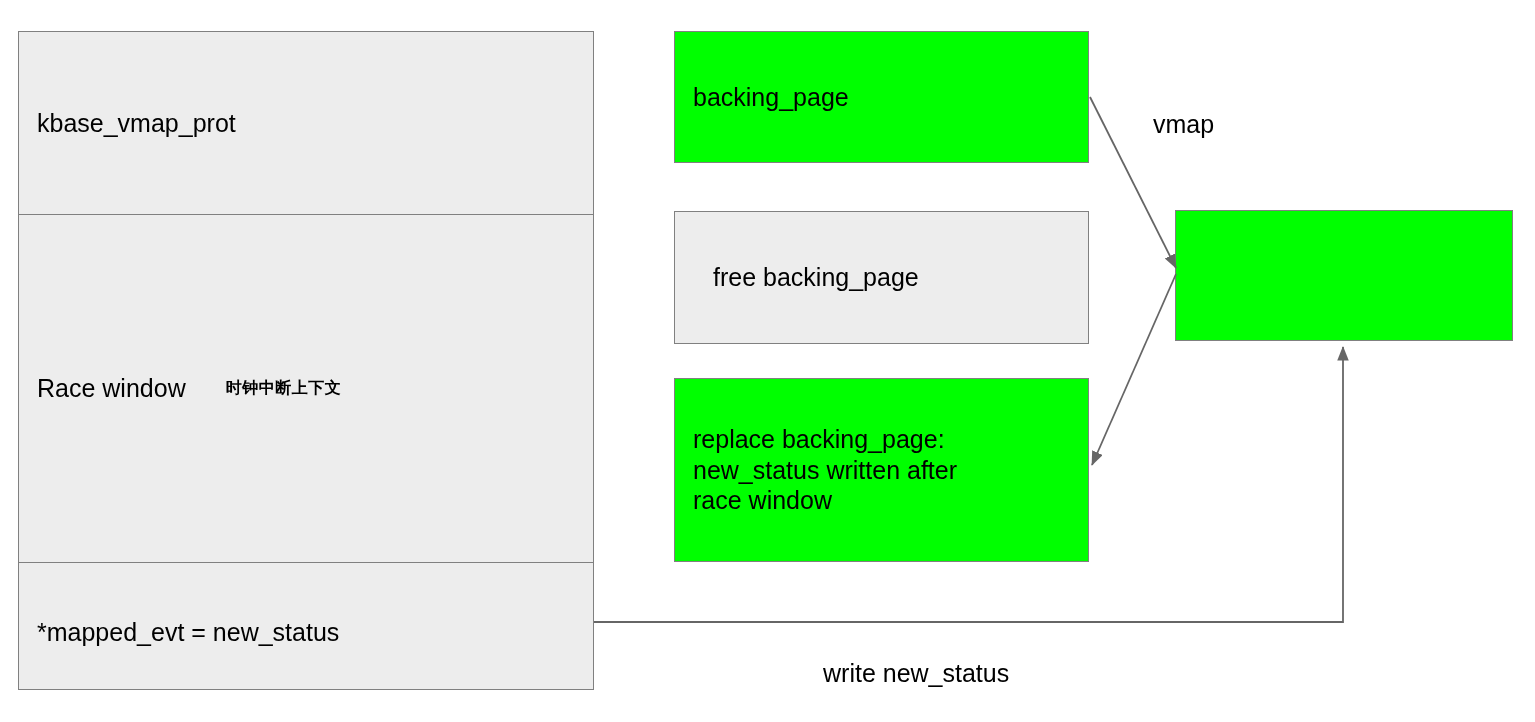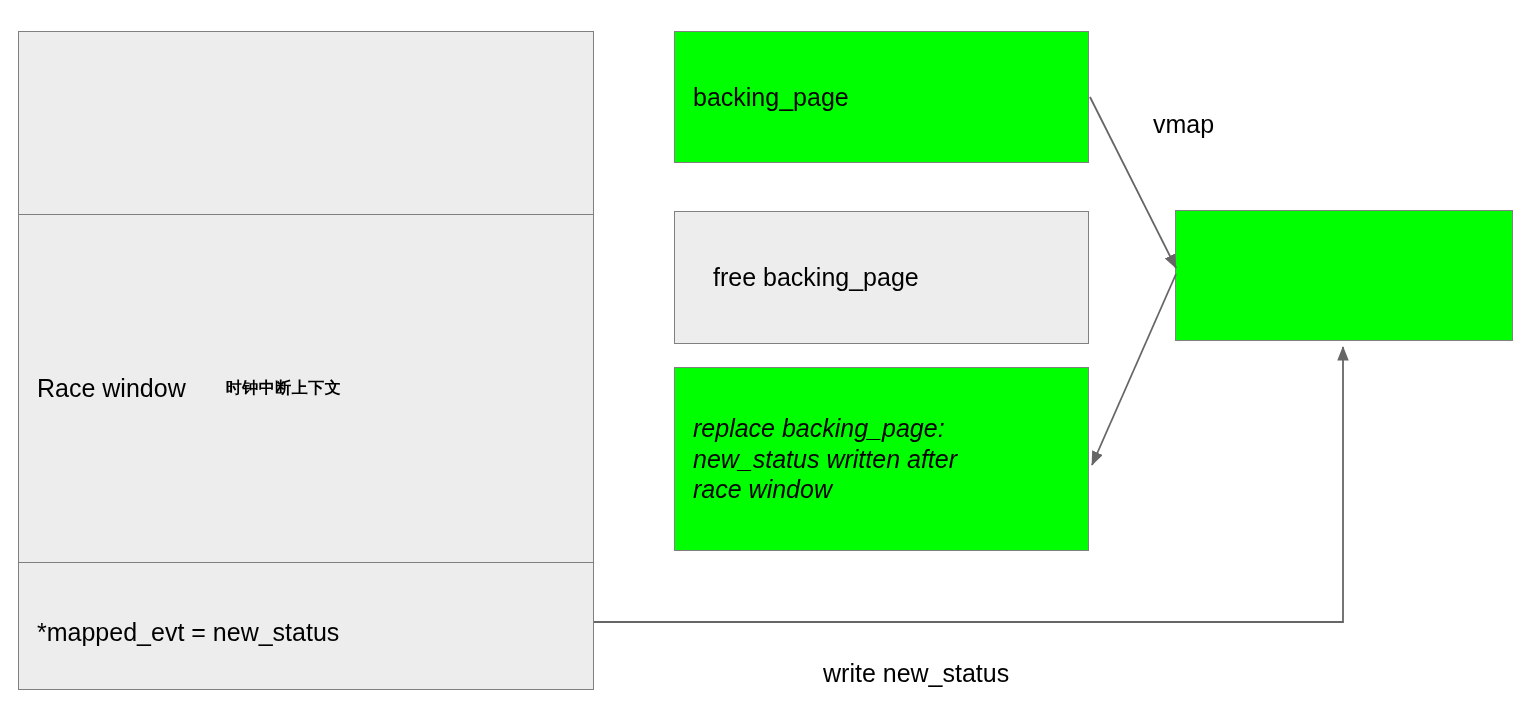--- a/index.html
+++ b/index.html
@@ -89,20 +89,23 @@
     pointer-events: none;
   }
 </style>
 </head>
 <body>
 
 <div id="canvas">
 
   <div id="left-table">
 
+    <div class="tcell" style="top:0; height:182px;">
+      <span class="cell-label">kbase_vmap_prot</span>
+    </div>
 
     <div class="cell-divider" style="top:182px;"></div>
 
     <div class="tcell" style="top:182px; height:348px;">
       <span class="cell-label">Race window</span>
       <span class="cn-note">时钟中断上下文</span>
     </div>
 
     <div class="cell-divider" style="top:530px;"></div>
 
@@ -112,21 +115,21 @@
   </div>
 
   <div class="box fill-green" style="left:674px; top:31px; width:415px; height:132px;">
     <span class="box-text">backing_page</span>
   </div>
 
   <div class="box fill-gray" style="left:674px; top:211px; width:415px; height:133px;padding-left:20px;">
     <span class="box-text">free backing_page</span>
   </div>
 
-  <div class="box fill-green" style="left:674px; top:367px; width:415px; height:184px;font-style:italic;">
+  <div class="box fill-green" style="left:674px; top:378px; width:415px; height:184px;">
     <span class="box-text">replace backing_page:
 new_status written after
 race window</span>
   </div>
 
   <div class="box fill-green" style="left:1175px; top:210px; width:338px; height:131px;">
     <span class="box-text"></span>
   </div>
 
   <div class="plain-label" style="left:1153px; top:110px;text-align:center;">vmap</div>

